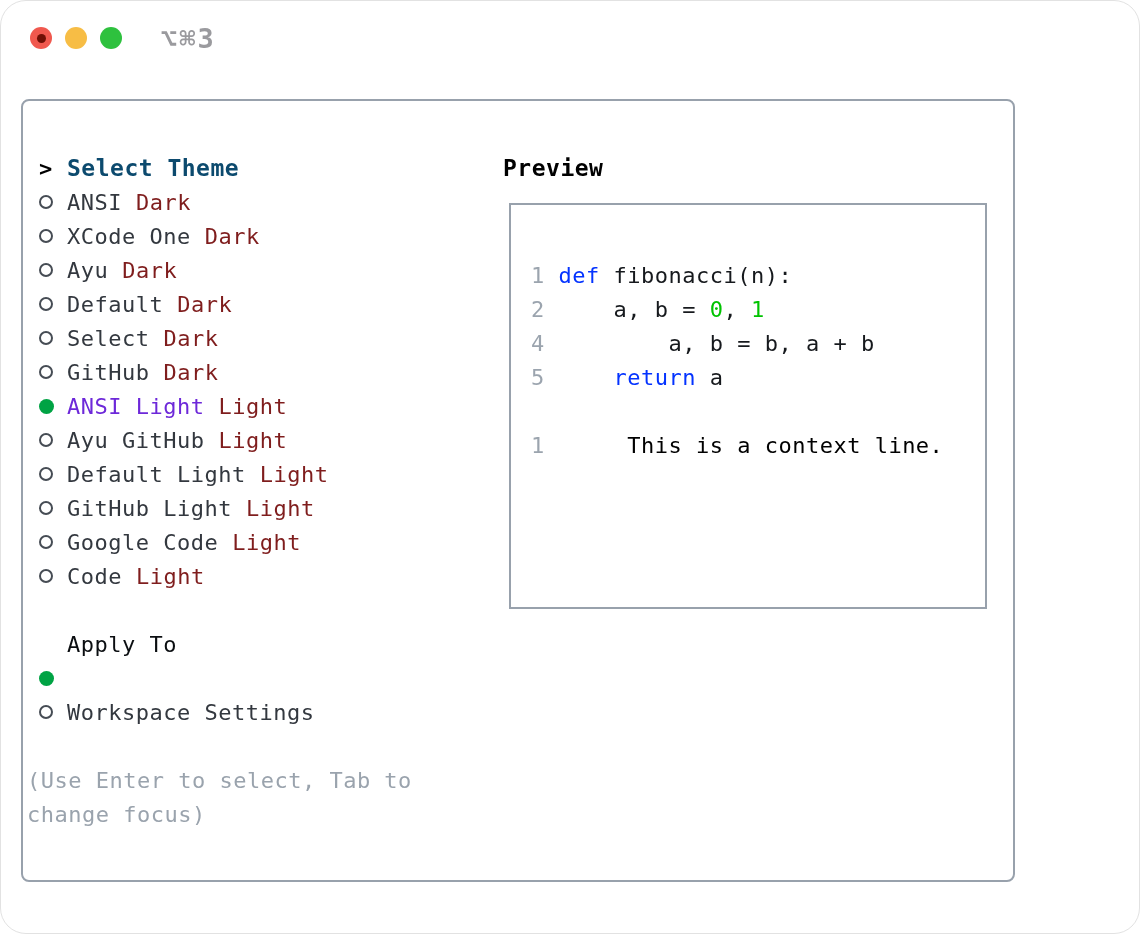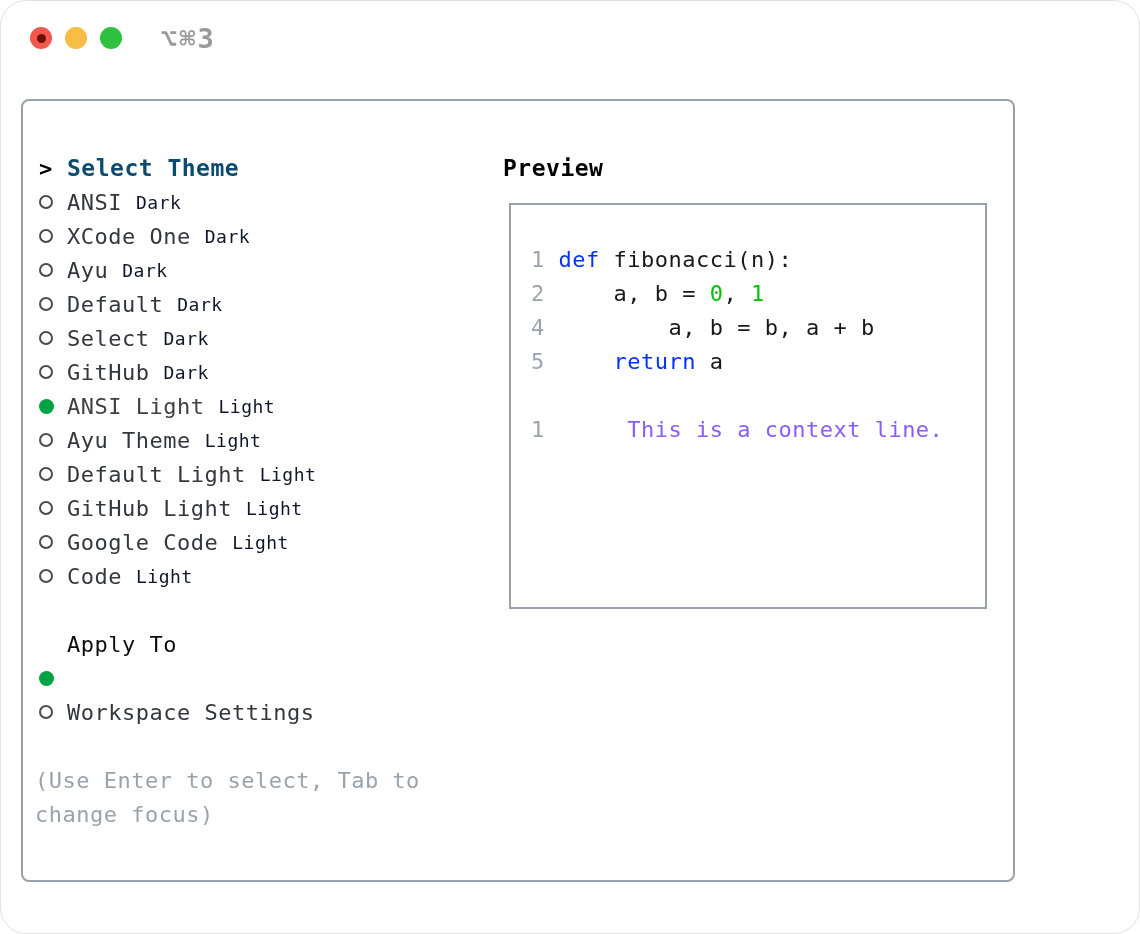--- a/index.html
+++ b/index.html
@@ -36,53 +36,53 @@
   .bullet-cell { width:28px; display:flex; align-items:center; }
   .radio {
     width:14px; height:14px; border:2px solid #464c54; border-radius:50%;
     background:transparent;
   }
   .radio.filled { width:15px; height:15px; border:none; background:#00a344; }
   .prefix { width:28px; font-weight:bold; color:#000; font-size:22px; }
   .section-title { font-weight:bold; color:#0c4a6e; font-size:23px; letter-spacing:0.5px; }
   .list { position:absolute; }
   .name    { font-size:22px; letter-spacing:0.5px; color:#33383f; }
-  .variant { font-size:18px; letter-spacing:0.5px; color:#0f172a; margin-left:14px; }
-  .selected .name { color:#404040; }
+  .variant { font-size:22px; letter-spacing:0.5px; color:#7f1d1d; margin-left:14px; }
+  .selected .name { color:#6d28d9; }
   .header-row   { position:absolute; left:16px; top:50px; }
   .theme-list   { position:absolute; left:16px; top:84px; }
   .apply-header { position:absolute; left:44px; top:526px; font-size:22px;
                   letter-spacing:0.5px; color:#0b0e11; height:34px;
                   display:flex; align-items:center; }
   .apply-list   { position:absolute; left:16px; top:560px; }
   .hint {
-    position:absolute; left:12px; font-size:22px; letter-spacing:0.5px;
+    position:absolute; left:4px; font-size:22px; letter-spacing:0.5px;
     color:#9aa3ad; height:34px; display:flex; align-items:center;
   }
   .hint.l1 { top:662px; }
   .hint.l2 { top:696px; }
   
   .preview-title {
     position:absolute; left:480px; top:50px; height:34px; display:flex;
     align-items:center; font-weight:bold; color:#000; font-size:23px;
     letter-spacing:0.5px;
   }
   .preview-box {
     position:absolute; left:486px; top:102px; width:478px; height:406px;
     border:2px solid #98a1ac; background:#ffffff;
   }
-  .code { padding:38px 0 0 20px; }
+  .code { padding:30px 0 0 20px;margin-top:24px; }
   .code-line { height:34px; line-height:34px; white-space:pre; font-size:22px;
                letter-spacing:0.5px; }
   .num    { color:#9ba4ae; }
   .tk-fg  { color:#16191d; }
   .tk-kw  { color:#0433ff; }
   .tk-bi  { color:#00b4c4; }
   .tk-lit { color:#00c300; }
-  .tk-ctx { color:#8b5cf6; }
+  .tk-ctx { color:#000000; }
   .tk-del { color:#cb3327; }
   .tk-add { color:#00c300; }
 </style>
 </head>
 <body>
 
 <div class="screen">
 
   <div class="titlebar">
     <span class="dot red">
@@ -101,21 +101,21 @@
     </div>
 
     <div class="list theme-list">
         <div class="row"><span class="bullet-cell"><span class="radio"></span></span><span class="name">ANSI</span><span class="variant">Dark</span></div>
         <div class="row"><span class="bullet-cell"><span class="radio"></span></span><span class="name">XCode One</span><span class="variant">Dark</span></div>
         <div class="row"><span class="bullet-cell"><span class="radio"></span></span><span class="name">Ayu</span><span class="variant">Dark</span></div>
         <div class="row"><span class="bullet-cell"><span class="radio"></span></span><span class="name">Default</span><span class="variant">Dark</span></div>
         <div class="row"><span class="bullet-cell"><span class="radio"></span></span><span class="name">Select</span><span class="variant">Dark</span></div>
         <div class="row"><span class="bullet-cell"><span class="radio"></span></span><span class="name">GitHub</span><span class="variant">Dark</span></div>
         <div class="row selected"><span class="bullet-cell"><span class="radio filled"></span></span><span class="name">ANSI Light</span><span class="variant">Light</span></div>
-        <div class="row"><span class="bullet-cell"><span class="radio"></span></span><span class="name">Ayu Theme</span><span class="variant">Light</span></div>
+        <div class="row"><span class="bullet-cell"><span class="radio"></span></span><span class="name">Ayu GitHub</span><span class="variant">Light</span></div>
         <div class="row"><span class="bullet-cell"><span class="radio"></span></span><span class="name">Default Light</span><span class="variant">Light</span></div>
         <div class="row"><span class="bullet-cell"><span class="radio"></span></span><span class="name">GitHub Light</span><span class="variant">Light</span></div>
         <div class="row"><span class="bullet-cell"><span class="radio"></span></span><span class="name">Google Code</span><span class="variant">Light</span></div>
         <div class="row"><span class="bullet-cell"><span class="radio"></span></span><span class="name">Code</span><span class="variant">Light</span></div>
       </div>
 
     <div class="apply-header">Apply To</div>
 
     <div class="list apply-list">
         <div class="row selected"><span class="bullet-cell"><span class="radio filled"></span></span></div>

